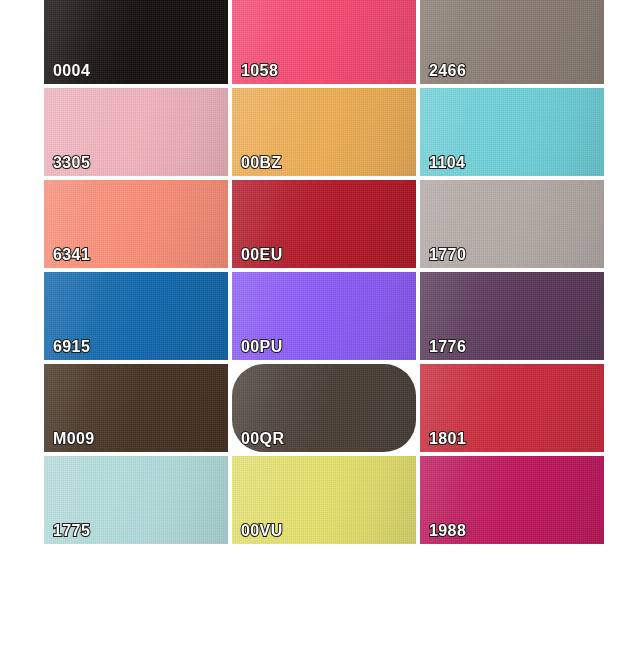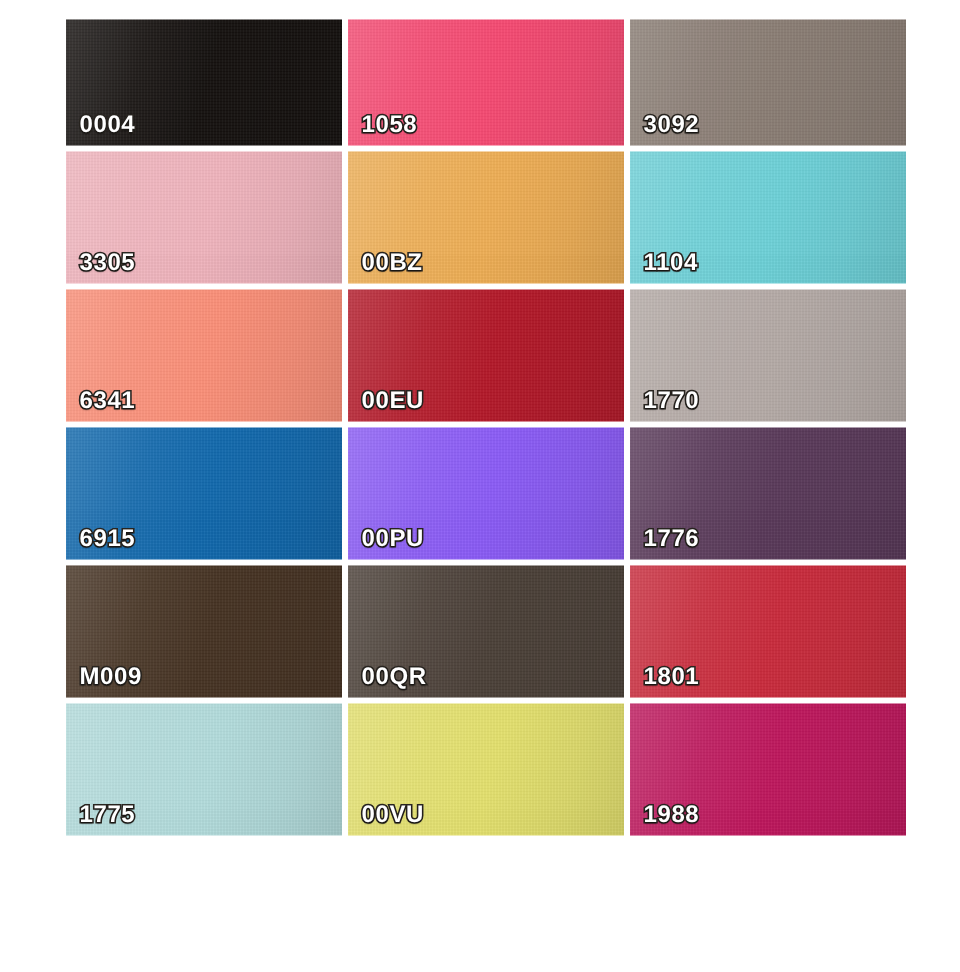--- a/index.html
+++ b/index.html
@@ -14,21 +14,20 @@
     overflow: hidden;
     font-family: "Liberation Sans", sans-serif;
   }
 
   #swatch-board {
     position: relative;
     width: 640px;
     height: 624px;
     background: #ffffff;
     overflow: hidden;
-    margin-top: 13px;
   }
 
   
   #swatch-grid {
     position: absolute;
     left: 44px;
     top: -4px;
     width: 568px;
     display: grid;
     grid-template-columns: repeat(3, 184px);
@@ -109,21 +108,21 @@
         <div class="swatch-code">0004</div>
       </div>
       <div class="swatch" style="background: rgb(245, 74, 114);">
         <div class="sheen"></div>
         <div class="grain"></div>
         <div class="swatch-code">1058</div>
       </div>
       <div class="swatch" style="background: rgb(138, 125, 116);">
         <div class="sheen"></div>
         <div class="grain"></div>
-        <div class="swatch-code">3092</div>
+        <div class="swatch-code">2466</div>
       </div>
       <div class="swatch" style="background: rgb(240, 180, 189);">
         <div class="sheen"></div>
         <div class="grain"></div>
         <div class="swatch-code">3305</div>
       </div>
       <div class="swatch" style="background: rgb(238, 174, 85);">
         <div class="sheen"></div>
         <div class="grain"></div>
         <div class="swatch-code">00BZ</div>
@@ -161,21 +160,21 @@
       <div class="swatch" style="background: rgb(90, 58, 90);">
         <div class="sheen"></div>
         <div class="grain"></div>
         <div class="swatch-code">1776</div>
       </div>
       <div class="swatch" style="background: rgb(70, 51, 35);">
         <div class="sheen"></div>
         <div class="grain"></div>
         <div class="swatch-code">M009</div>
       </div>
-      <div class="swatch" style="background: rgb(75, 64, 56);">
+      <div class="swatch" style="background: rgb(75, 64, 56); border-radius: 32px;">
         <div class="sheen"></div>
         <div class="grain"></div>
         <div class="swatch-code">00QR</div>
       </div>
       <div class="swatch" style="background: rgb(201, 43, 60);">
         <div class="sheen"></div>
         <div class="grain"></div>
         <div class="swatch-code">1801</div>
       </div>
       <div class="swatch" style="background: rgb(179, 220, 220);">

